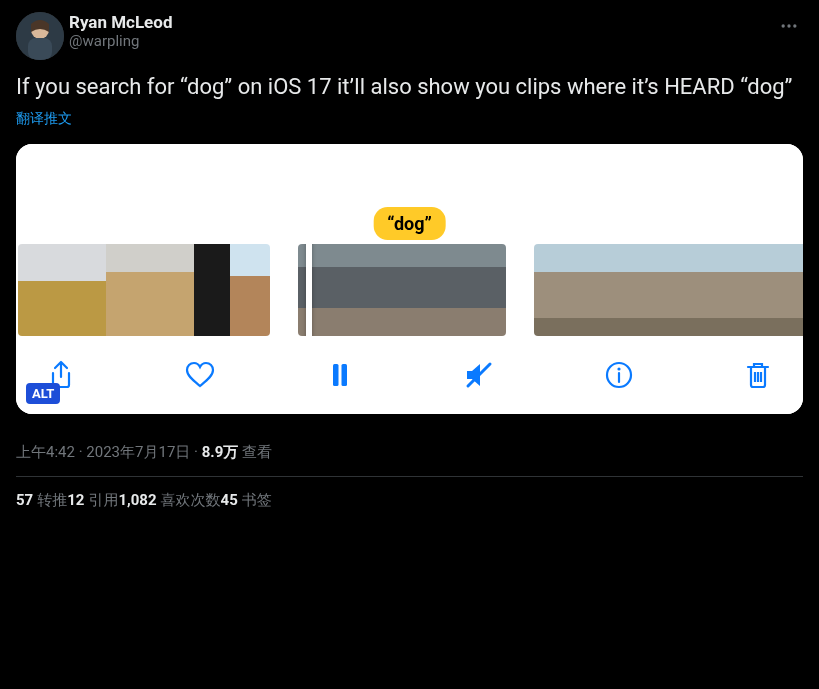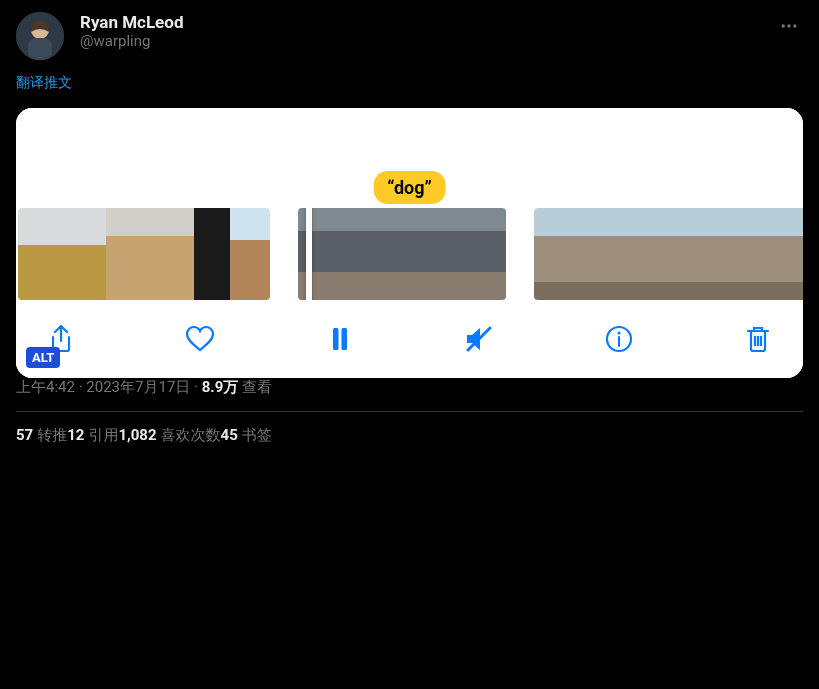--- a/index.html
+++ b/index.html
@@ -10,21 +10,21 @@
     width: 819px;
     height: 689px;
     overflow: hidden;
   }
   .tweet {
     padding: 12px 16px;
   }
   .header {
     display: flex;
     align-items: flex-start;
-    gap: 16px;
+    gap: 5px;
     margin-bottom: 12px;
   }
   .avatar {
     width: 48px;
     height: 48px;
     border-radius: 50%;
     overflow: hidden;
     flex-shrink: 0;
     background: #333;
   }
@@ -147,21 +147,21 @@
     left: 10px;
     bottom: 10px;
     background: #1d4ed8;
     color: #fff;
     font-size: 13px;
     font-weight: 700;
     padding: 3px 6px;
     border-radius: 4px;
   }
   .meta {
-    margin-top: 0;
+    margin-top: 29px;
     color: #71767b;
     font-size: 15px;
   }
   .meta .views-count { color:#e7e9ea; font-weight:700; }
   .hr {
     border: none;
     border-top: 1px solid #2f3336;
     margin: 14px 0;
   }
   .stats {
@@ -190,20 +190,21 @@
     </div>
     <div class="more-btn">
       <svg width="20" height="20" viewBox="0 0 24 24">
         <circle cx="5" cy="12" r="2" fill="#71767b"></circle>
         <circle cx="12" cy="12" r="2" fill="#71767b"></circle>
         <circle cx="19" cy="12" r="2" fill="#71767b"></circle>
       </svg>
     </div>
   </div>
 
+  <div class="tweet-text">If you search for “dog” on iOS 17 it’ll also show you clips where it’s HEARD “dog”</div>
   <span class="translate-link">翻译推文</span>
 
   <div class="media-card">
     <div class="media-top">
       <div class="dog-label">“dog”</div>
     </div>
     <div class="timeline">
 
       <div class="clip-group g1">
         <div class="thumb"></div>

